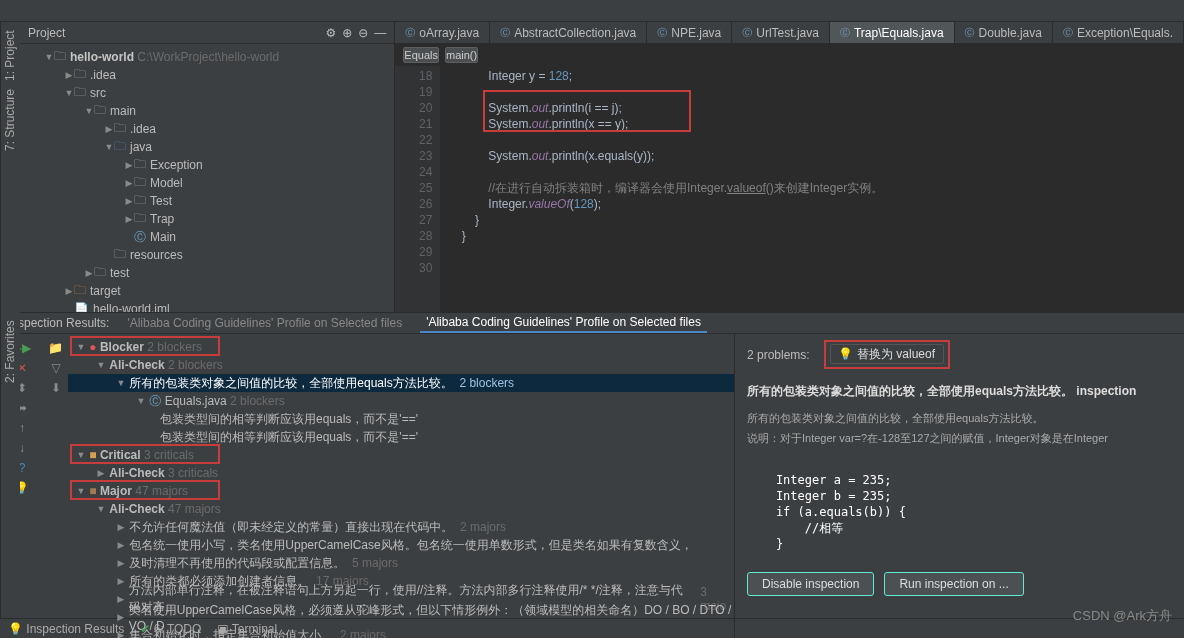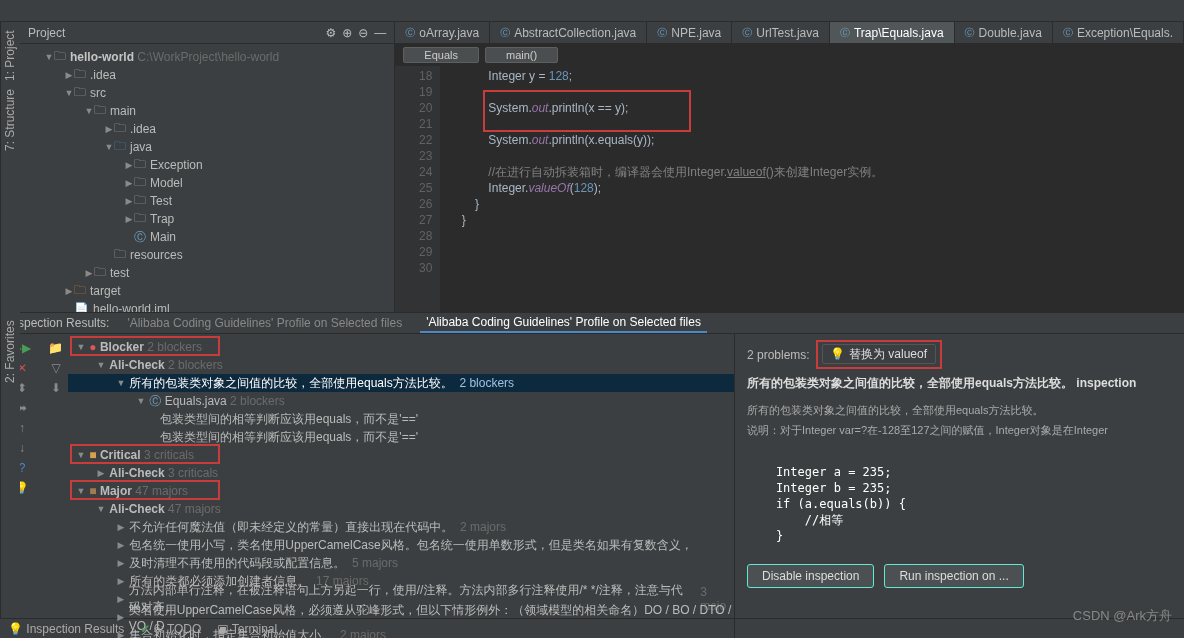--- a/index.html
+++ b/index.html
@@ -15,21 +15,21 @@
 .folder { color: #c5c5c5; font-weight: bold; }
 .folder-icon { color: #9aa7b0; margin-right: 4px; }
 .file-icon { color: #6e9cbe; margin-right: 4px; }
 .dim { color: #6b6b6b; }
 .editor-area { flex: 1; background: #2b2b2b; display: flex; flex-direction: column; }
 .tabs { height: 22px; display: flex; align-items: center; background: #3c3f41; border-bottom: 1px solid #2b2b2b; overflow: hidden; }
 .tab { padding: 0 10px; height: 22px; display: flex; align-items: center; gap: 4px; border-right: 1px solid #2b2b2b; color: #bbbbbb; white-space: nowrap; }
 .tab.active { background: #515658; color: #fff; }
 .tab-icon { color: #6e9cbe; font-size: 10px; }
 .breadcrumb { height: 22px; display: flex; align-items: center; padding: 0 8px; gap: 6px; }
-.crumb { background: #4b4e50; border: 1px solid #5e6060; border-radius: 2px; padding: 1px 20px; color: #ccc; font-size: 11px; }
+.crumb { background: #4b4e50; border: 1px solid #5e6060; border-radius: 2px; padding: 1px 0; color: #ccc; font-size: 11px; }
 .code-area { display: flex; flex: 1; font-family: Consolas, monospace; font-size: 13px; position: relative; }
 .gutter { width: 45px; text-align: right; padding: 2px 8px 2px 0; color: #606366; background: #313335; line-height: 16px; }
 .gutter div { height: 16px; }
 .code { flex: 1; padding: 2px 0 20px 8px; line-height: 16px; color: #a9b7c6; }
 .code-line { height: 16px; white-space: pre; }
 .comment { color: #808080; }
 .field { color: #9876aa; font-style: italic; }
 .red-box { position: absolute; border: 2px solid #c93c3c; pointer-events: none; }
 .bottom-panel { height: 306px; background: #3c3f41; border-top: 1px solid #2b2b2b; display: flex; flex-direction: column; }
 .inspection-tabs { height: 22px; display: flex; align-items: center; padding: 0 8px; gap: 12px; border-bottom: 1px solid #2b2b2b; }
@@ -38,21 +38,21 @@
 .inspection-body { flex: 1; display: flex; }
 .insp-toolbar { width: 44px; display: flex; flex-direction: column; gap: 4px; padding: 6px 2px; align-items: center; }
 .insp-toolbar span { width: 16px; height: 16px; display: flex; align-items: center; justify-content: center; color: #8a8a8a; }
 .insp-tree { flex: 1; padding: 4px 0; overflow: hidden; }
 .insp-row { display: flex; align-items: center; height: 18px; padding-left: 8px; }
 .insp-row.sel { background: #0d293e; color: #fff; }
 .sev-blocker { color: #e05555; }
 .sev-critical { color: #d6a04d; }
 .sev-major { color: #a37b4f; }
 .insp-detail { width: 450px; border-left: 1px solid #2b2b2b; padding: 12px; position: relative; }
-.problem-header { display: flex; align-items: center; gap: 12px; margin-bottom: 12px; }
+.problem-header { display: flex; align-items: center; gap: 20px; margin-bottom: 20px; }
 .bulb-fix { border: 1px solid #555; padding: 2px 8px; border-radius: 2px; color: #ddd; }
 .detail-title { color: #ddd; margin-bottom: 10px; }
 .detail-desc { color: #aaa; font-size: 11px; line-height: 16px; margin-bottom: 4px; }
 .code-sample { font-family: Consolas, monospace; color: #ffffff; margin-top: 26px; white-space: pre; line-height: 16px; font-size: 12px; }
 .action-buttons { display: flex; gap: 10px; margin-top: 20px; }
 .btn { background: #4c5052; border: 1px solid #5eead4; padding: 4px 14px; color: #ddd; border-radius: 3px; }
 .status-bar { height: 20px; background: #3c3f41; border-top: 1px solid #2b2b2b; display: flex; align-items: center; padding: 0 8px; gap: 16px; color: #aaa; }
 .sidebar-left { position: absolute; left: 0; top: 22px; width: 20px; height: 290px; background: #3c3f41; border-right: 1px solid #2b2b2b; writing-mode: vertical-rl; transform: rotate(180deg); display: flex; justify-content: flex-end; gap: 8px; padding: 8px 2px; color: #aaa; font-size: 11px; }
 .sidebar-left2 { position: absolute; left: 0; top: 312px; width: 20px; height: 306px; background: #3c3f41; border-right: 1px solid #2b2b2b; writing-mode: vertical-rl; transform: rotate(180deg); display: flex; justify-content: flex-end; padding: 8px 2px; color: #aaa; font-size: 11px; }
 .watermark { position: absolute; right: 12px; bottom: 13px; color: #888; font-size: 13px; }
@@ -204,20 +204,21 @@
           <div>25</div>
           <div>26</div>
           <div>27</div>
           <div>28</div>
           <div>29</div>
           <div>30</div>
       </div>
       <div class="code">
         <div class="code-line">            Integer y = <span style="color:#6897bb">128</span>;</div>
         <div class="code-line"></div>
+        <div class="code-line">            System.<span class="field">out</span>.println(i == j);</div>
         <div class="code-line">            System.<span class="field">out</span>.println(x == y);</div>
         <div class="code-line"></div>
         <div class="code-line">            System.<span class="field">out</span>.println(x.equals(y));</div>
         <div class="code-line"></div>
         <div class="code-line"><span class="comment">            //在进行自动拆装箱时，编译器会使用Integer.<span style="text-decoration:underline">valueof</span>()来创建Integer实例。</span></div>
         <div class="code-line">            Integer.<span class="field">valueOf</span>(<span style="color:#6897bb">128</span>);</div>
         <div class="code-line">        }</div>
         <div class="code-line">    }</div>
         <div class="code-line"></div>
       </div>

